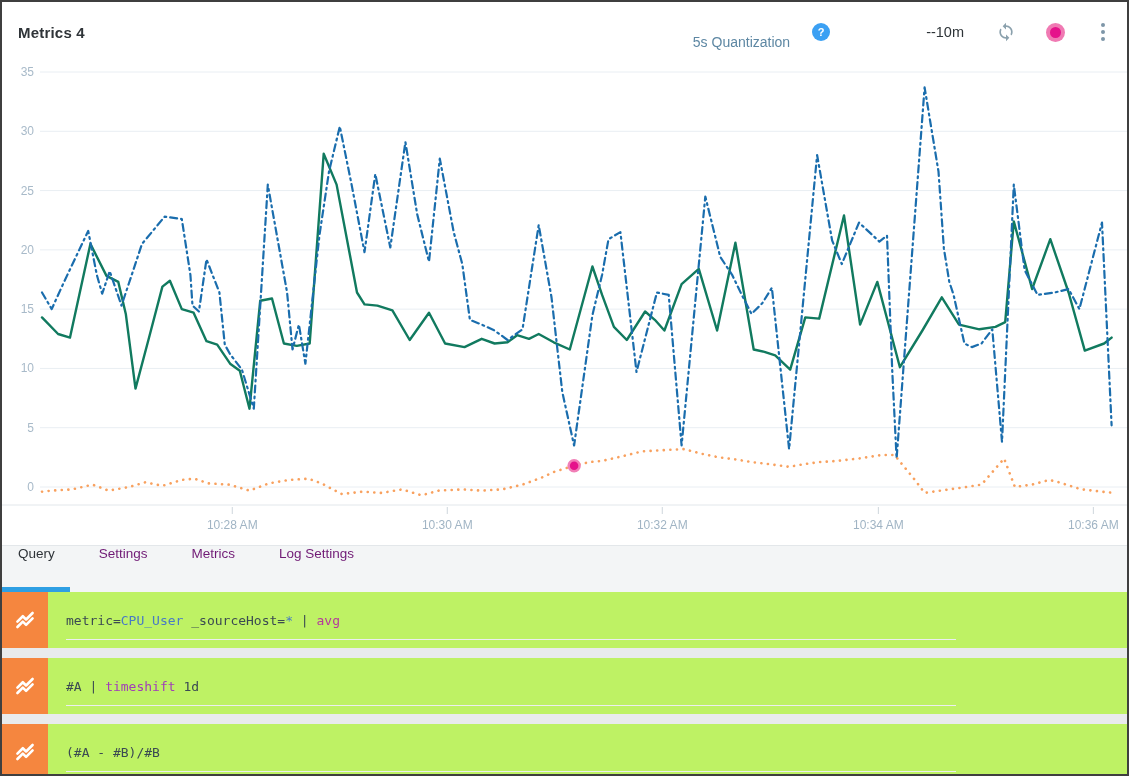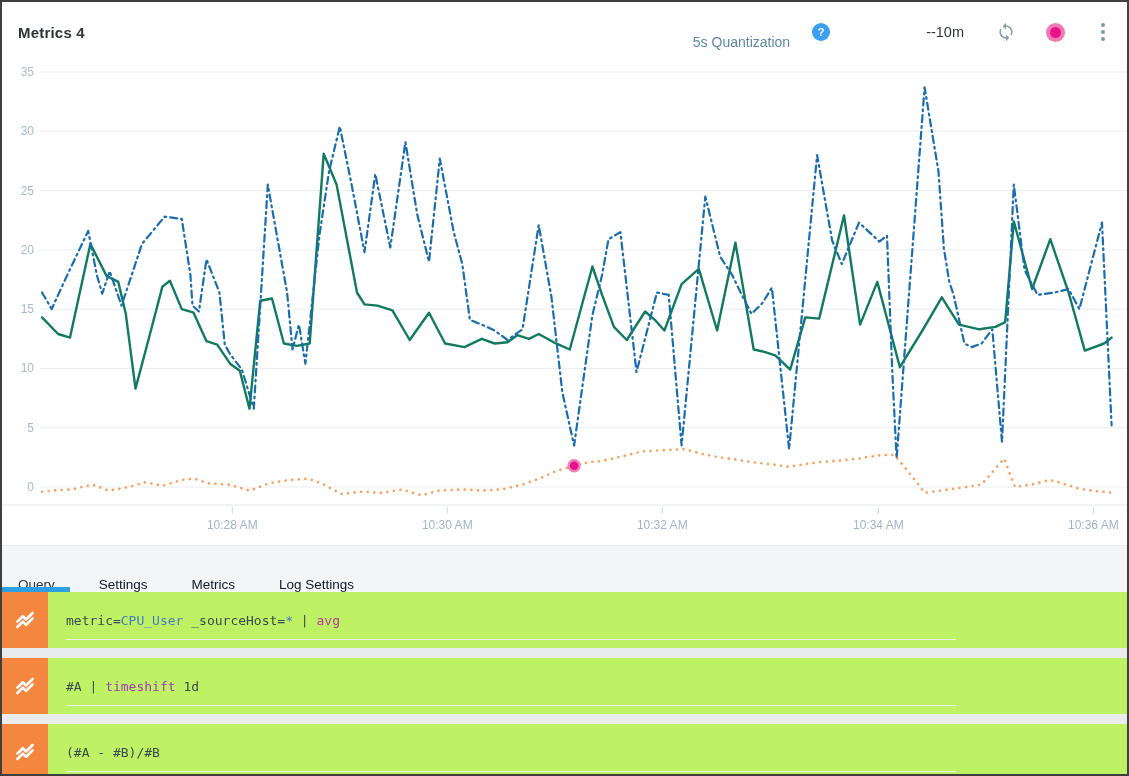--- a/index.html
+++ b/index.html
@@ -17,23 +17,23 @@
   .refresh svg{width:20px;height:20px;fill:#8ba1ad;}
   .live{margin-left:18px;width:19px;height:19px;border-radius:50%;background:#f07ab3;position:relative;cursor:pointer;}
   .live::after{content:"";position:absolute;left:4px;top:4px;width:11px;height:11px;border-radius:50%;background:#e5128b;}
   .kebab{margin-left:22px;display:flex;flex-direction:column;gap:3px;cursor:pointer;padding:2px;}
   .kebab i{width:4px;height:4px;border-radius:50%;background:#7e96a8;display:block;}
   
   .chart{position:relative;height:483px;background:#fff;}
   #chart-svg{display:block;width:1129px;height:483px;}
   #chart-svg text{font-family:"Liberation Sans",sans-serif;}
   
-  .tabbar{height:47px;background:#f3f5f6;border-top:1px solid #e3e7ea;display:flex;align-items:flex-end;
+  .tabbar{height:47px;background:#f3f5f6;border-top:1px solid #e3e7ea;display:flex;align-items:flex-start;
           padding-left:16px;position:relative;box-sizing:border-box;}
-  .tab{font-size:13.5px;color:#0f172a;margin-right:44px;cursor:pointer;}
+  .tab{font-size:13.5px;color:#701a75;margin-right:44px;cursor:pointer;}
   .tab.active{color:#2e3338;}
   .tab-underline{position:absolute;left:0;bottom:0;width:68px;height:5px;background:#2e9fe3;}
   
   .qrows{background:#e9ebec;display:flex;flex-direction:column;gap:10px;height:186px;overflow:hidden;}
   .qrow{background:#bef264;flex:0 0 56px;display:flex;position:relative;text-align:right;}
   .qicon{width:46px;background:#f5863f;display:flex;align-items:center;justify-content:center;cursor:pointer;}
   .qicon svg{width:26px;height:26px;}
   .qtext{font-family:"DejaVu Sans Mono","Liberation Mono",monospace;font-size:13px;display:flex;
          align-items:center;padding-left:18px;white-space:pre;cursor:text;}
   .qline{position:absolute;left:64px;right:171px;bottom:8px;border-bottom:1px solid #eceef0;}

